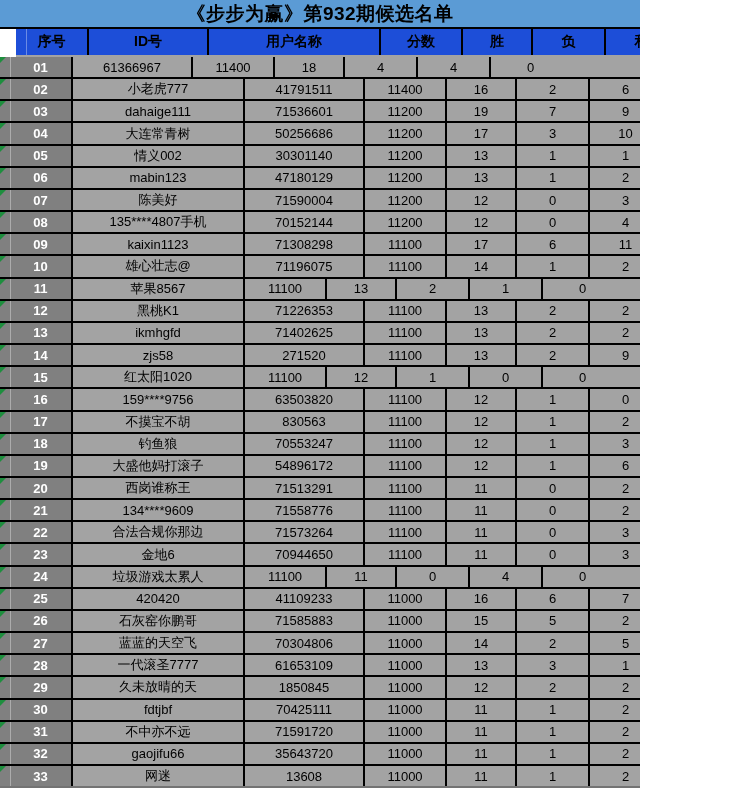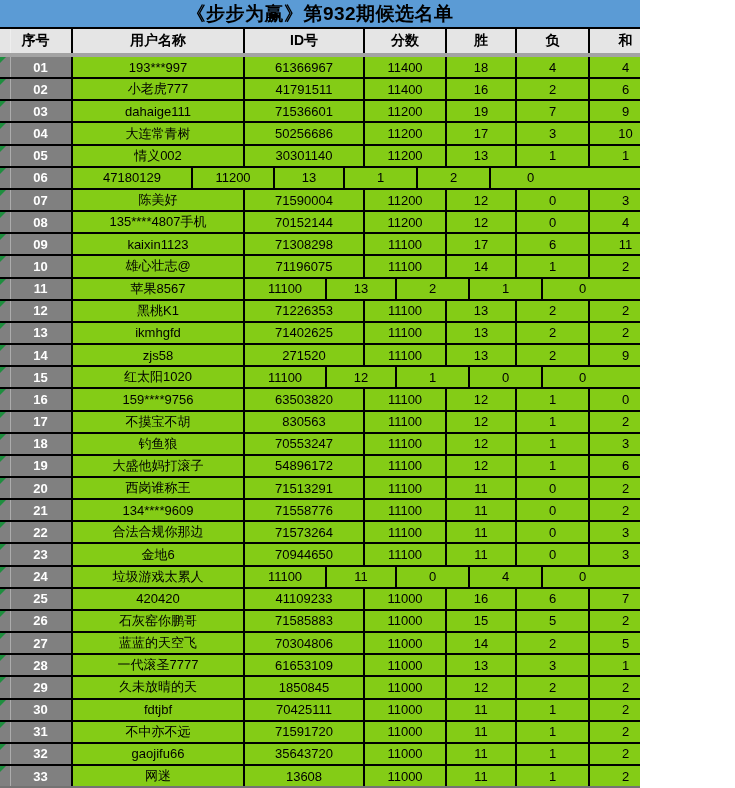--- a/index.html
+++ b/index.html
@@ -20,44 +20,45 @@
     display: flex; align-items: center; justify-content: center;
   }
   .title-bar .title-text {
     font-size: 19px; font-weight: bold; color: #000;
     letter-spacing: 0.5px;
   }
   
   .header-row {
     height: 28px; flex: 0 0 28px;
     display: flex;
-    background: #e5e5e5;
-    border-bottom: 4px solid #a3a3a3;
+    background: #1d4ed8;
+    border-bottom: 2px solid #a3a3a3;
     box-sizing: border-box;
+    margin-left: 16px;
   }
   .header-row .hcell {
     box-sizing: border-box;
     border-right: 2px solid #000;
     display: flex; align-items: center; justify-content: center;
     font-size: 14px; font-weight: bold; color: #000;
     position: relative;
   }
   .header-row .hcell:last-child { border-right: none; }
   
   .h-no::after, .c-no::after {
     content: ""; position: absolute; left: 10px; top: 0; bottom: 0;
     width: 1px; background: rgba(255,255,255,0.35);
   }
   
   .body-rows { flex: 1 1 auto; display: flex; flex-direction: column; }
   .row {
     flex: 1 1 0; display: flex;
     border-bottom: 2px solid #000;
     box-sizing: border-box;
-    background: #84cc16;
+    background: #a3a3a3;
   }
   .row:last-child { border-bottom: 2px solid #737373; }
   .cell {
     box-sizing: border-box;
     border-right: 2px solid #000;
     display: flex; align-items: center; justify-content: center;
     font-size: 13px; color: #000;
     overflow: hidden; white-space: nowrap;
     position: relative;
   }
@@ -88,36 +89,35 @@
 <body>
 
 <div class="sheet">
 
   <div class="title-bar">
     <span class="title-text">《步步为赢》第932期候选名单</span>
   </div>
 
   <div class="header-row">
     <div class="hcell h-no w-no">序号</div>
+    <div class="hcell w-id">ID号</div>
     <div class="hcell w-name">用户名称</div>
-    <div class="hcell w-id">ID号</div>
     <div class="hcell w-score">分数</div>
     <div class="hcell w-win">胜</div>
     <div class="hcell w-lose">负</div>
     <div class="hcell w-draw">和</div>
     <div class="hcell w-flee">逃跑</div>
   </div>
 
   <div class="body-rows">
       <div class="row">
       <div class="cell c-no w-no">
         <span class="tri"></span>
         <span>01</span>
       </div>
-      <div class="cell w-name">193***997</div>
       <div class="cell w-id">61366967</div>
       <div class="cell w-score">11400</div>
       <div class="cell w-win">18</div>
       <div class="cell w-lose">4</div>
       <div class="cell w-draw">4</div>
       <div class="cell w-flee">0</div>
     </div>
       <div class="row">
       <div class="cell c-no w-no">
         <span class="tri"></span>
@@ -168,20 +168,21 @@
       <div class="cell w-win">13</div>
       <div class="cell w-lose">1</div>
       <div class="cell w-draw">1</div>
       <div class="cell w-flee">0</div>
     </div>
       <div class="row">
       <div class="cell c-no w-no">
         <span class="tri"></span>
         <span>06</span>
       </div>
+      <div class="cell w-name">mabin123</div>
       <div class="cell w-id">47180129</div>
       <div class="cell w-score">11200</div>
       <div class="cell w-win">13</div>
       <div class="cell w-lose">1</div>
       <div class="cell w-draw">2</div>
       <div class="cell w-flee">0</div>
     </div>
       <div class="row">
       <div class="cell c-no w-no">
         <span class="tri"></span>

